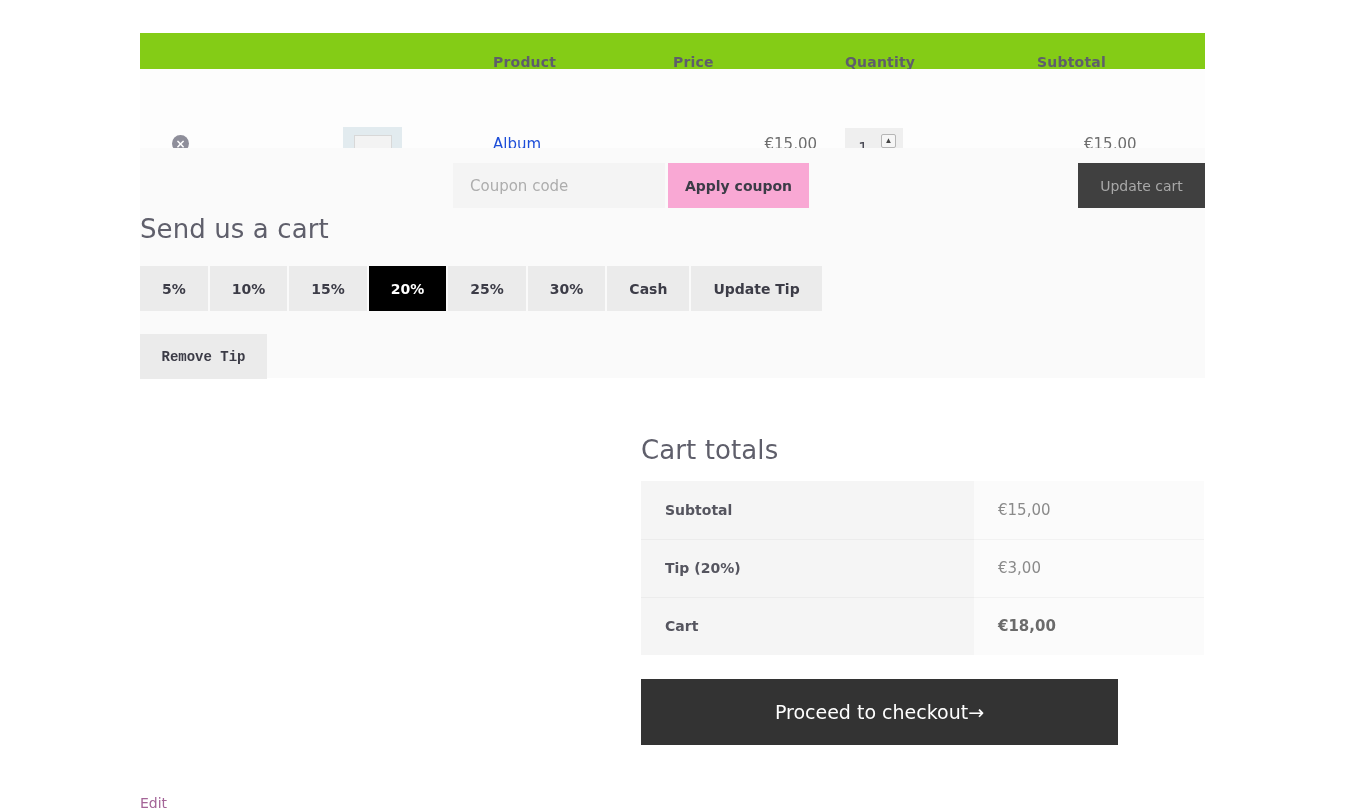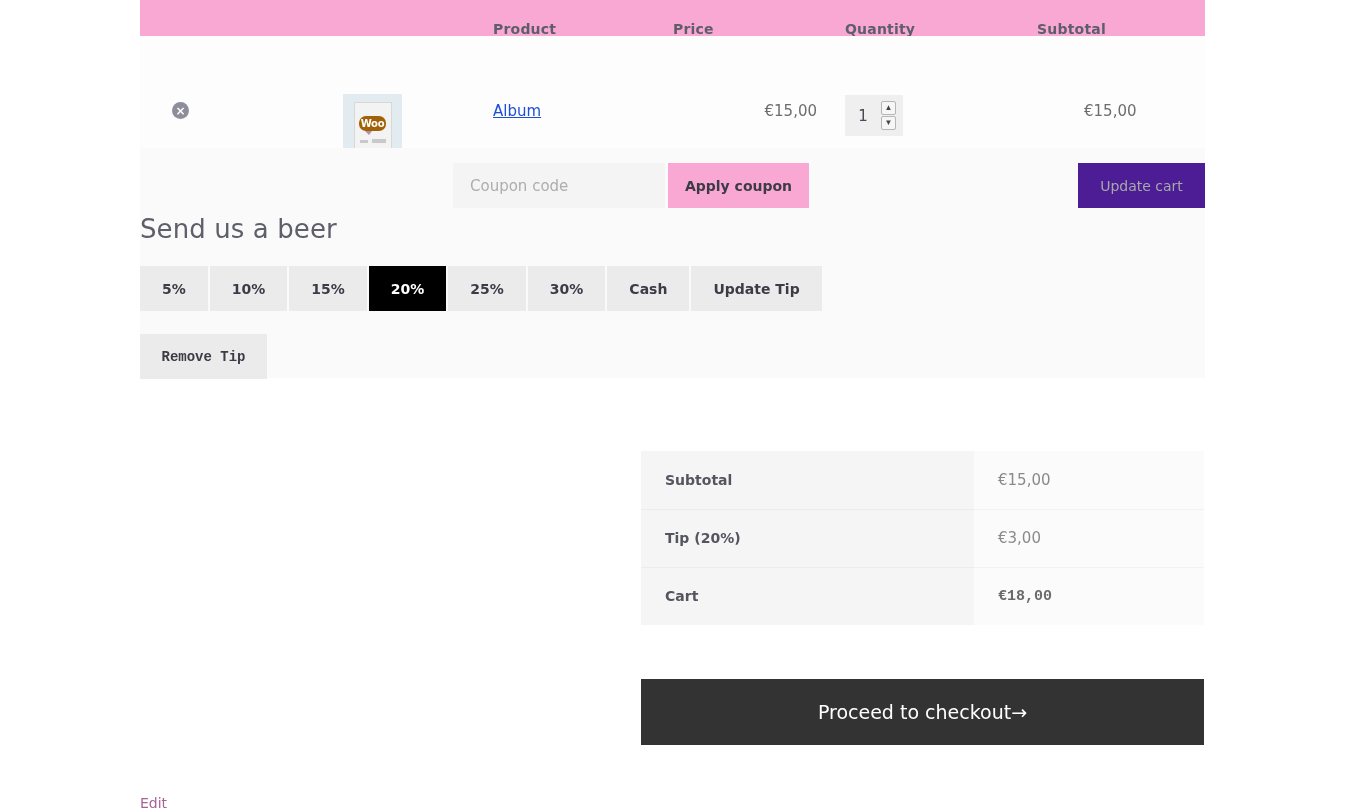--- a/index.html
+++ b/index.html
@@ -26,22 +26,23 @@
 
   
   .cart-table {
     position: absolute;
     left: 140px;
     top: 0;
     width: 1065px;
   }
   .cart-head-row {
     height: 36px;
-    background: #f9a8d4;
+    background: #84cc16;
     position: relative;
+    margin-top: 33px;
   }
   .cart-head-row .th {
     position: absolute;
     bottom: 0;
     font-size: 14px;
     font-weight: bold;
     color: #5e5e6b;
     line-height: 14px;
     letter-spacing: .2px;
   }
@@ -243,21 +244,21 @@
     color: #3c3c47;
     cursor: pointer;
     font-family: "DejaVu Sans", "Liberation Sans", sans-serif;
   }
   .update-cart-btn {
     position: absolute;
     left: 938px;
     top: 15px;
     width: 127px;
     height: 45px;
-    background: #4c1d95;
+    background: #404040;
     border: 0;
     font-size: 14px;
     color: #a8a8a8;
     cursor: default;
     font-family: "DejaVu Sans", "Liberation Sans", sans-serif;
   }
 
   .tip-title {
     position: absolute;
     left: 0;
@@ -343,28 +344,27 @@
     padding: 0 0 0 24px;
     font-size: 15px;
     color: #8a8a8a;
     border-bottom: 1px solid #f2f2f2;
   }
   .totals-table tr.total-row th { border-bottom: 0; }
   .totals-table tr.total-row td {
     border-bottom: 0;
     font-weight: bold;
     color: #6b6b6b;
-    font-family: Liberation Mono, monospace;
   }
 
   .checkout-btn {
     position: absolute;
     left: 641px;
     top: 679px;
-    width: 563px;
+    width: 477px;
     height: 66px;
     background: #333333;
     border: 0;
     color: #ffffff;
     font-size: 19px;
     cursor: pointer;
     font-family: "DejaVu Sans", "Liberation Sans", sans-serif;
     display: flex;
     align-items: center;
     justify-content: center;
@@ -427,37 +427,38 @@
   </div>
 
   <div class="actions-panel">
 
     <input class="coupon-input" type="text" placeholder="Coupon code" style="">
 
     <button class="apply-coupon-btn">Apply coupon</button>
 
     <button class="update-cart-btn">Update cart</button>
 
-    <h2 class="tip-title">Send us a beer</h2>
+    <h2 class="tip-title">Send us a cart</h2>
 
     <div class="tip-row">
       <button class="tip-btn">5%</button>
       <button class="tip-btn">10%</button>
       <button class="tip-btn">15%</button>
       <button class="tip-btn active">20%</button>
       <button class="tip-btn">25%</button>
       <button class="tip-btn">30%</button>
       <button class="tip-btn">Cash</button>
       <button class="tip-btn">Update Tip</button>
     </div>
 
     <button class="remove-tip-btn">Remove Tip</button>
   </div>
 
   <div class="totals-wrap">
+    <h2 class="totals-title">Cart totals</h2>
     <table class="totals-table">
       <tbody>
         <tr>
           <th>Subtotal</th>
           <td>€15,00</td>
         </tr>
         <tr>
           <th>Tip (20%)</th>
           <td>€3,00</td>
         </tr>

